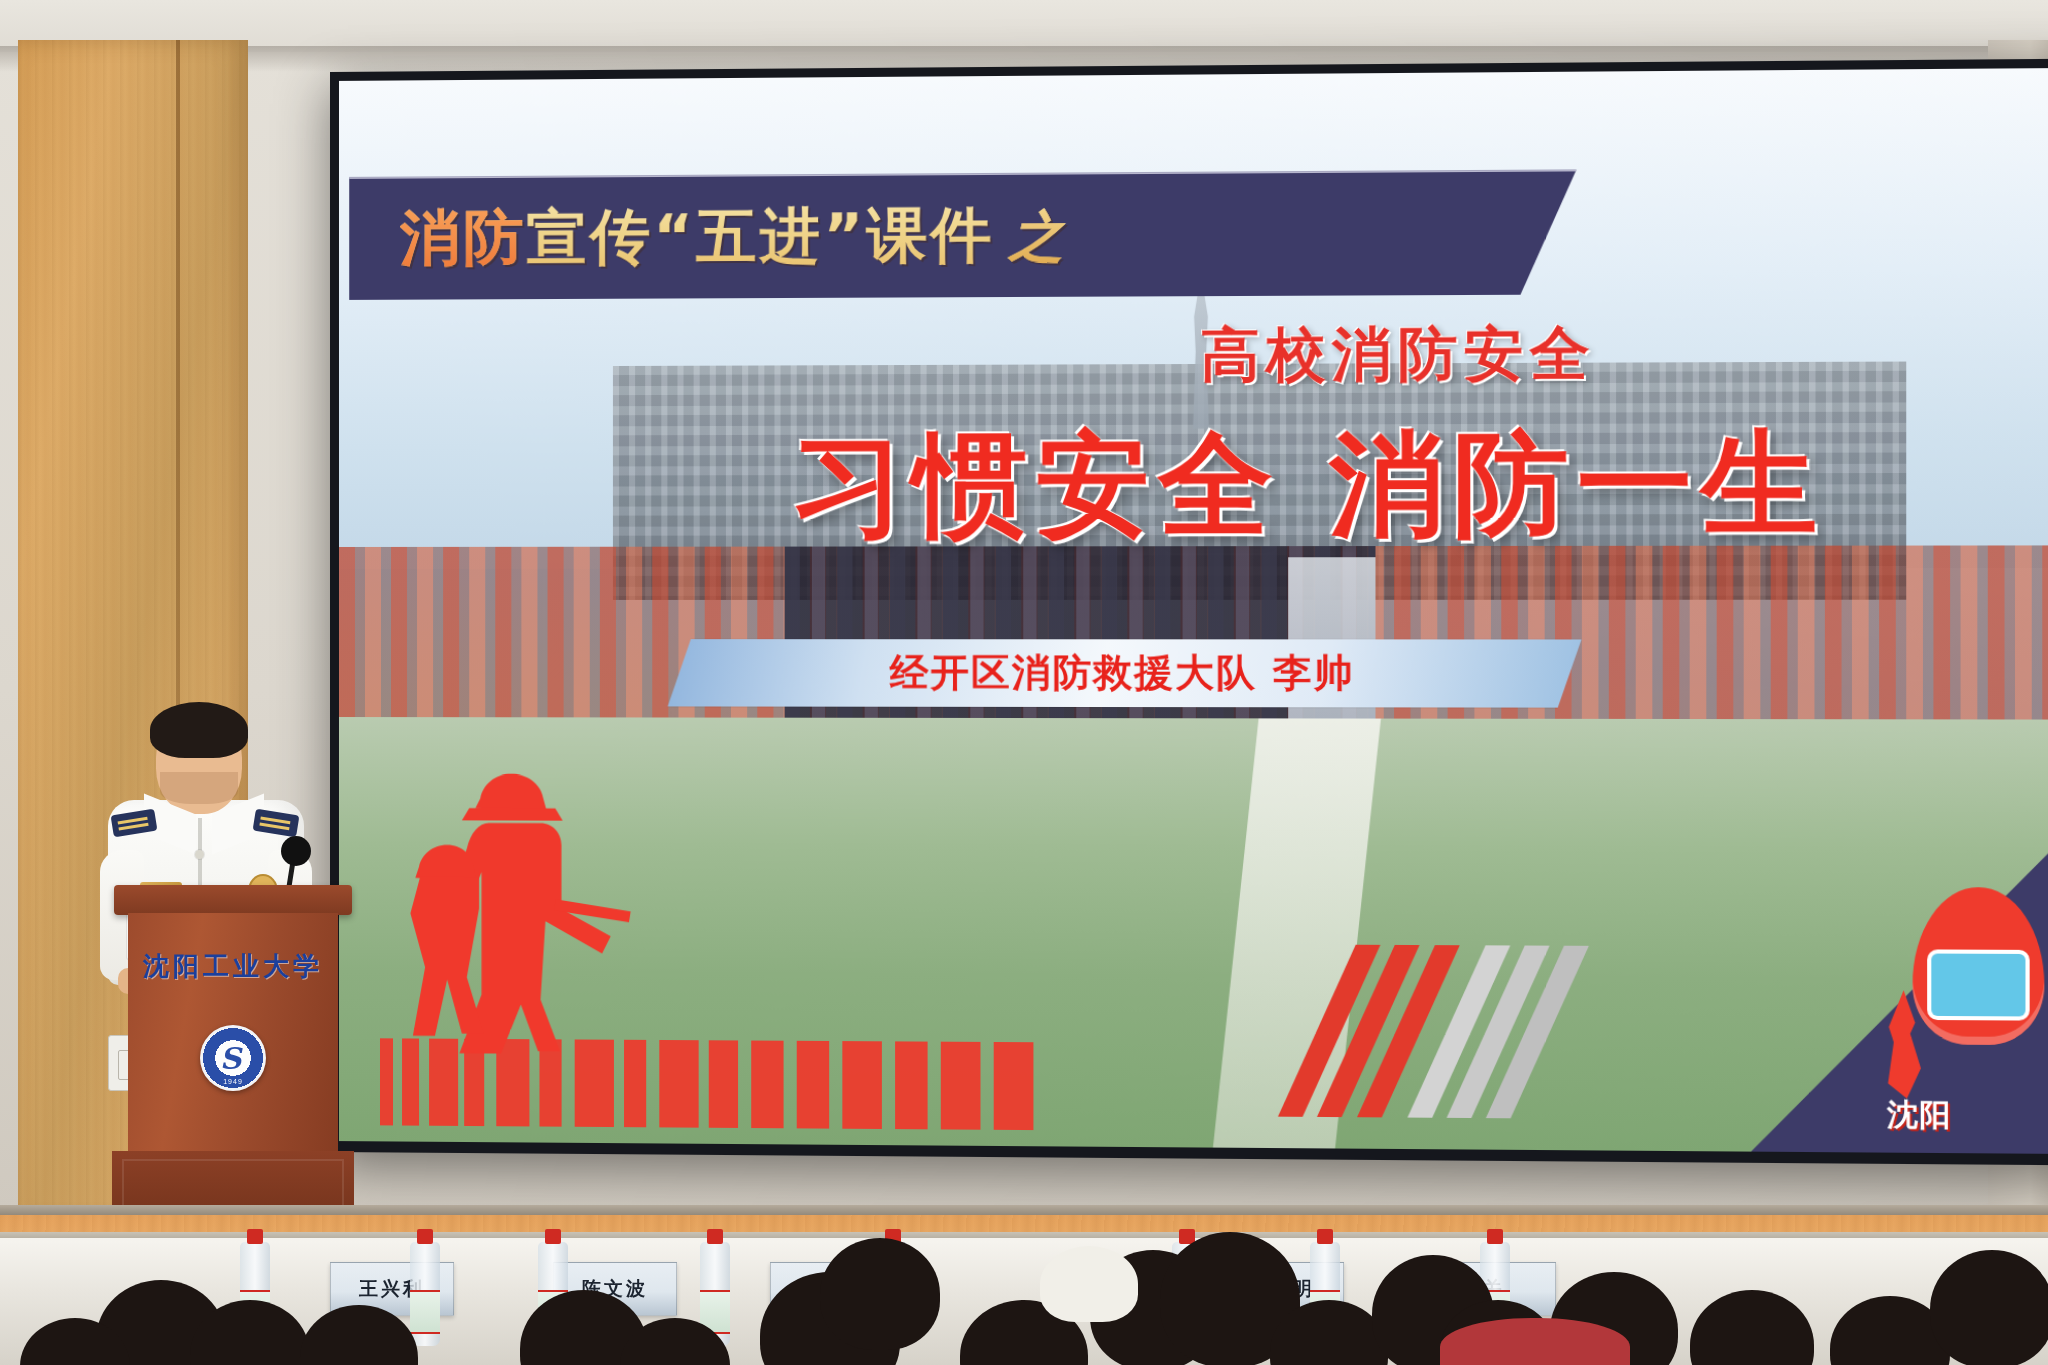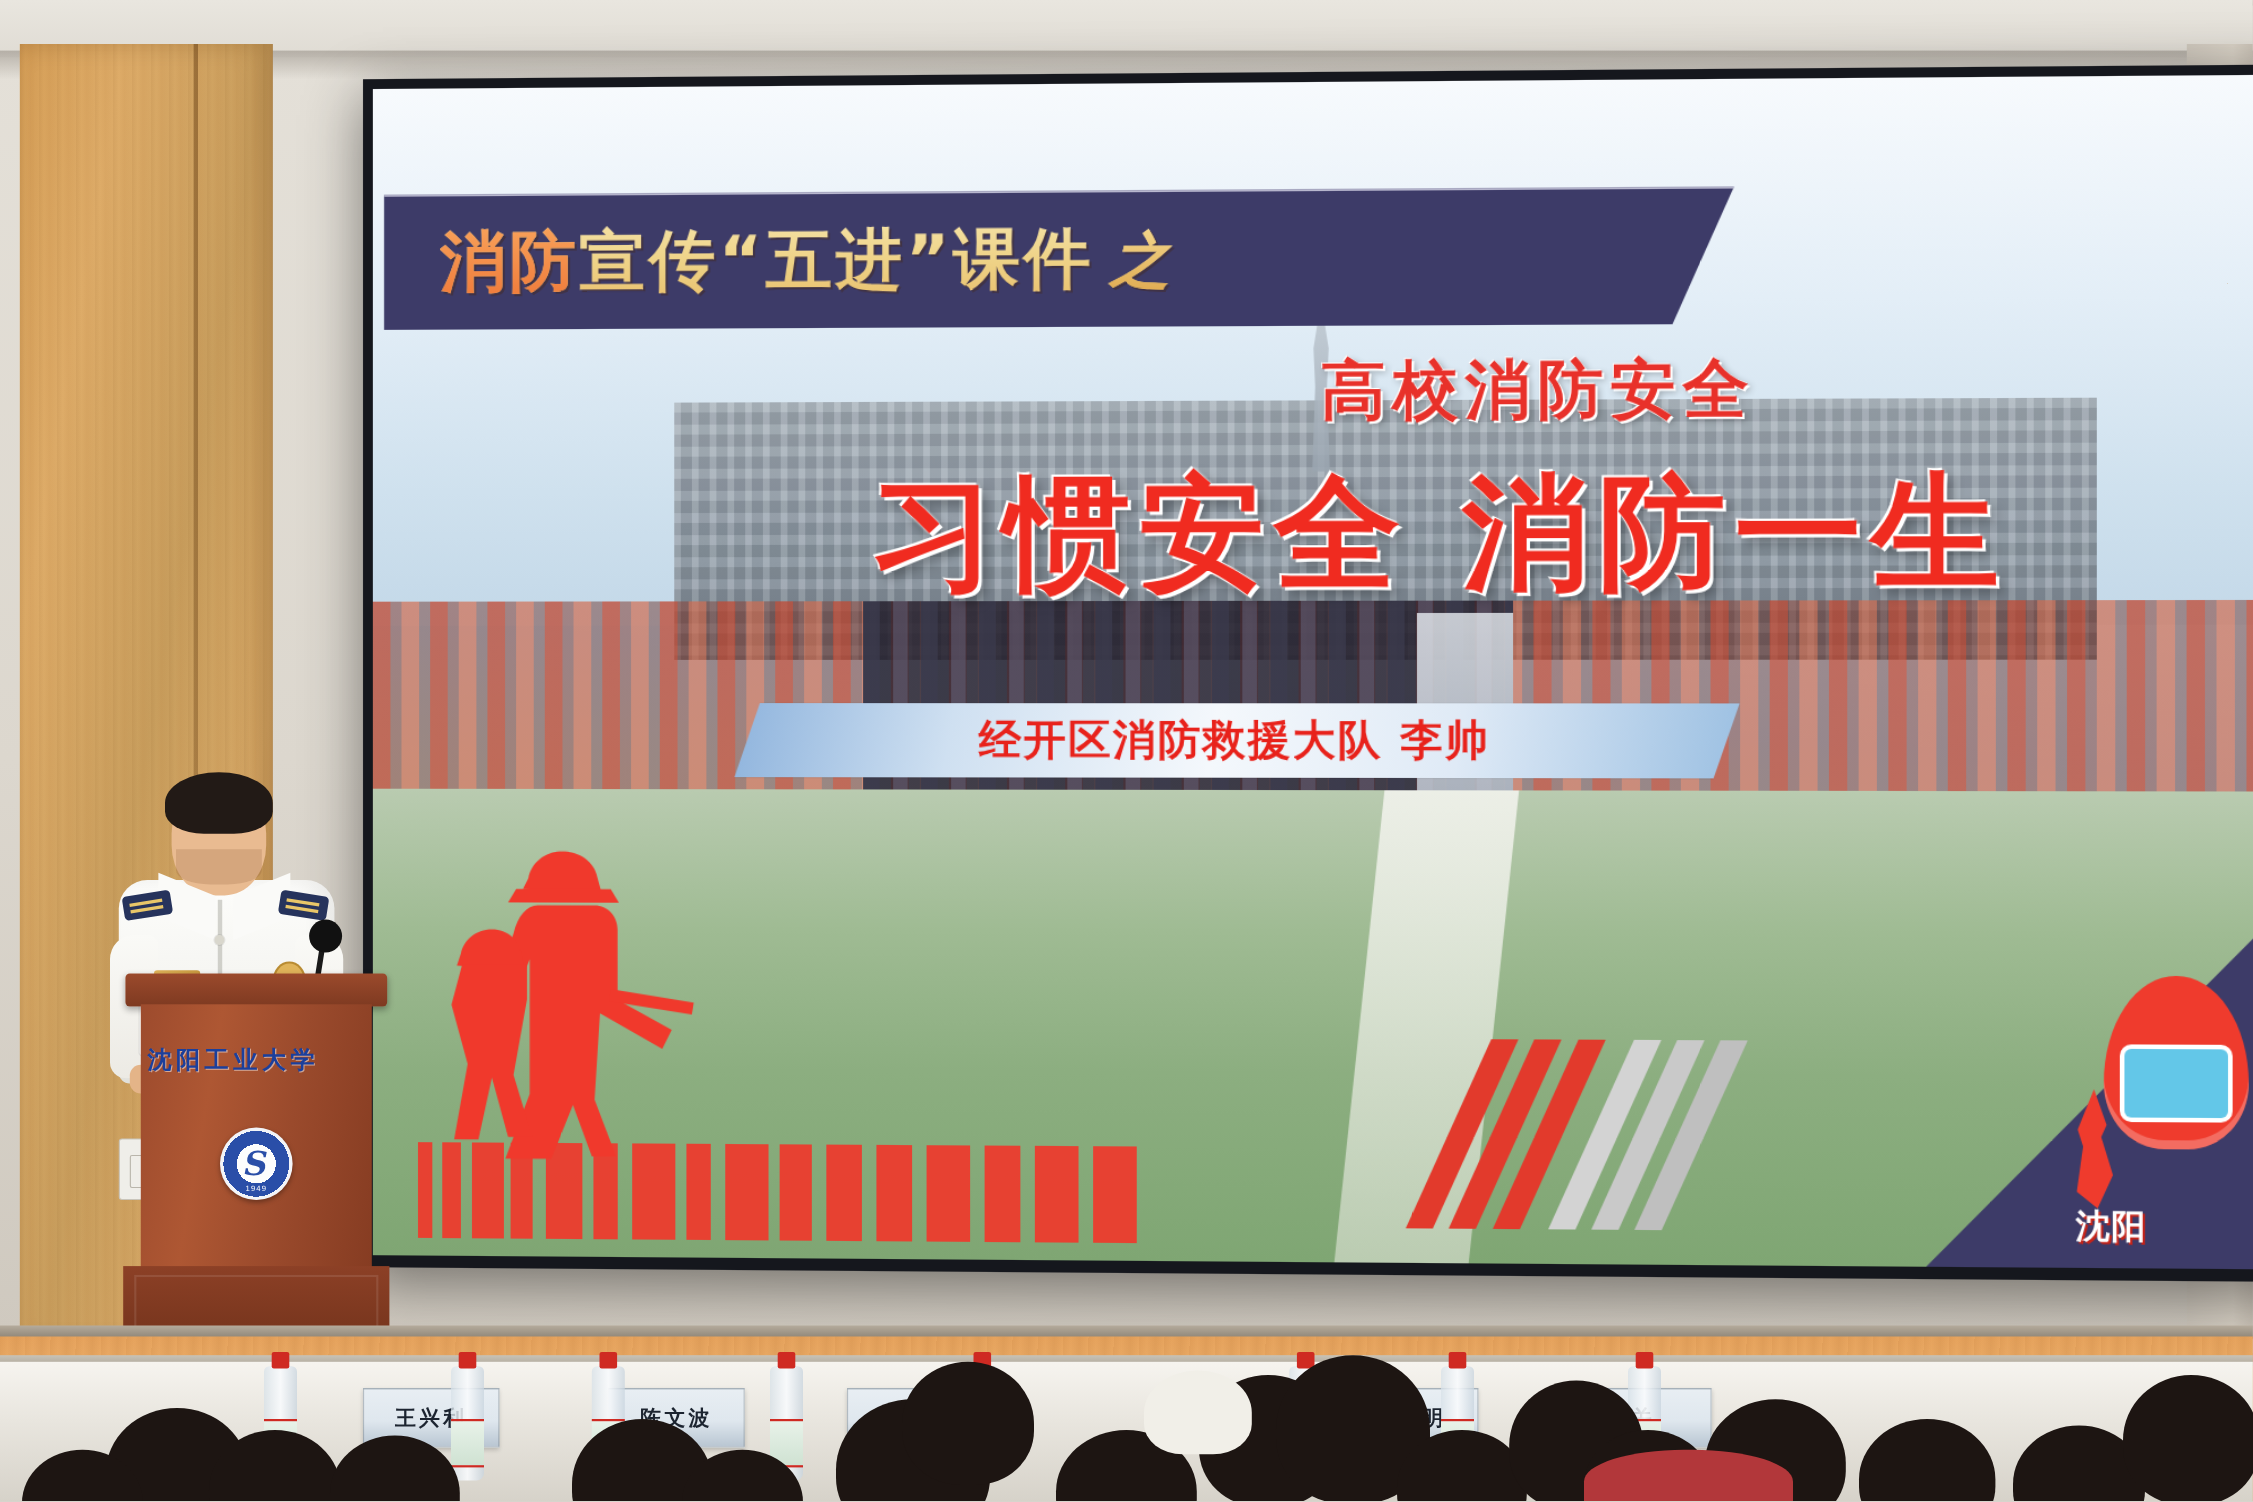--- a/index.html
+++ b/index.html
@@ -328,23 +328,23 @@
     background:linear-gradient(180deg,#9b4a2c,#7e3a21);
     border-radius:4px;
     box-shadow:0 3px 6px rgba(0,0,0,.3);
   }
   .podium-face{
     position:absolute; left:0; top:28px; width:210px; height:240px;
     background:linear-gradient(100deg,#9d4b2d 0%,#ae5733 30%,#9a4a2c 62%,#86destroyed 100%);
     background:linear-gradient(100deg,#9d4b2d 0%,#ae5733 30%,#9a4a2c 62%,#863c22 100%);
   }
   .podium-name{
-    position:absolute; left:6px; top:36px; width:198px; 
+    position:absolute; left:6px; top:36px; width:198px; text-align:center;
     font-family:Liberation Sans, sans-serif;
-    font-weight:bold; font-size:22px; color:#1b3f9c; letter-spacing:4px;
+    font-weight:bold; font-size:26px; color:#1b3f9c; letter-spacing:4px;
     text-shadow:1px 1px 0 rgba(255,255,255,.5);
   }
   .podium-emblem{
     position:absolute; left:72px; top:112px; width:66px; height:66px;
     border-radius:50%;
     background:radial-gradient(circle at 50% 50%, #fdfdfd 0 38%, #2a4ea8 38% 64%, #f2f4f8 64% 74%, #2a4ea8 74% 100%);
     box-shadow:0 2px 5px rgba(0,0,0,.35);
   }
   .podium-emblem:after{
     content:"S"; position:absolute; left:0; top:0; width:100%; height:100%;

